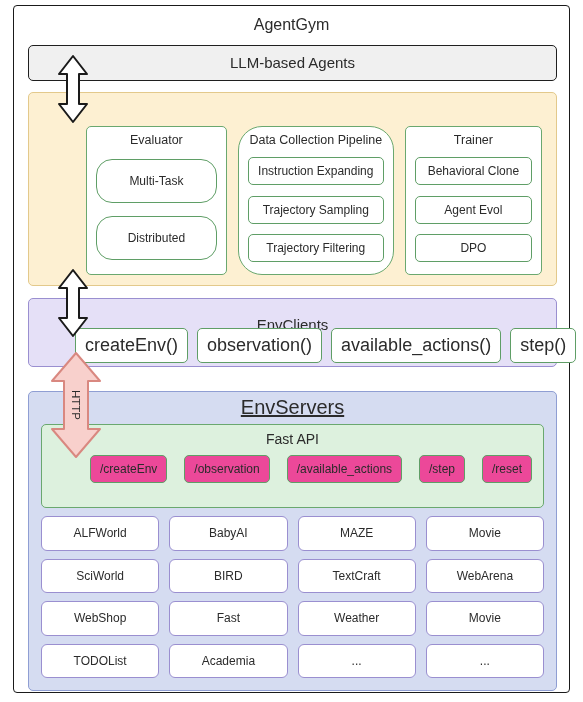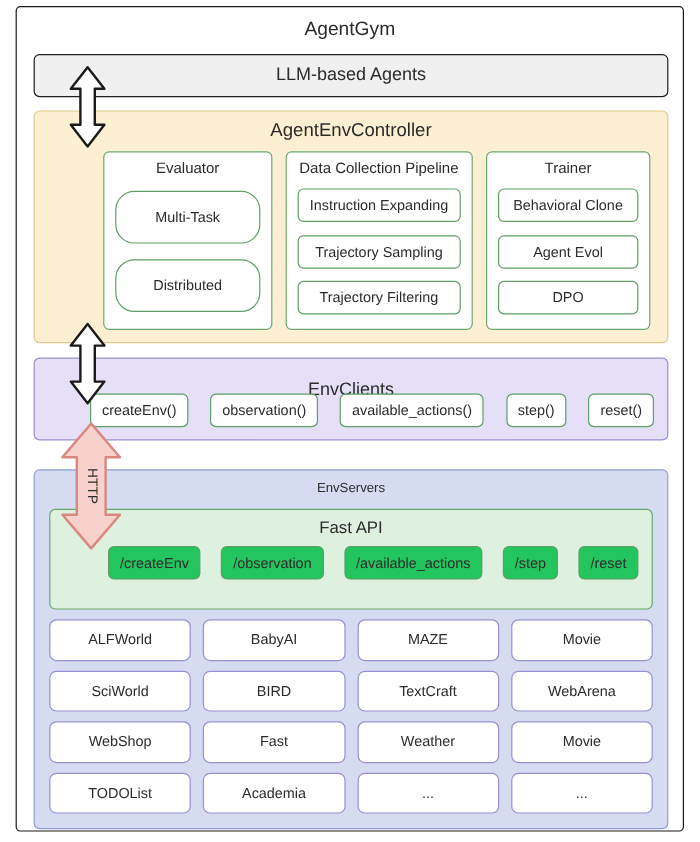--- a/index.html
+++ b/index.html
@@ -84,21 +84,21 @@
   .sub-panel {
     box-sizing: border-box;
     background: #ffffff;
     border: 1.3px solid #6aa86f;
     border-radius: 5px;
     padding: 6px 9px 9px 9px;
     display: flex;
     flex-direction: column;
   }
   .sub-panel.evaluator { flex: 1.03; }
-  .sub-panel.pipeline  { flex: 1.16; }
+  .sub-panel.pipeline  { flex: 1.16; border-radius: 24px; }
   .sub-panel.trainer   { flex: 1.0; }
 
   .sub-title {
     text-align: center;
     font-size: 12.5px;
     color: #2b2b2b;
     margin-bottom: 7px;
   }
   .chip-stack {
     flex: 1;
@@ -138,39 +138,40 @@
     display: flex;
     gap: 9px;
     justify-content: space-between;
     align-items: center;
   }
   .method-chip {
     box-sizing: border-box;
     background: #ffffff;
     border: 1.2px solid #5f9e66;
     border-radius: 5px;
-    font-size: 12px;
+    font-size: 18px;
     color: #2b2b2b;
     padding: 6px 9px;
     white-space: nowrap;
     text-align: center;
   }
 
   
   #env-servers {
     left: 14px;
     top: 385px;
     width: 529px;
     height: 300px;
     background: #d5dcf1;
     border: 1.3px solid #8f9ed3;
   }
   #env-servers > .layer-title {
     line-height: 30px;
-    font-size: 11px;
+    font-size: 20px;
+    text-decoration: underline;
   }
 
   
   #fast-api {
     position: absolute;
     left: 12px;
     top: 32px;
     right: 12px;
     height: 84px;
     box-sizing: border-box;
@@ -187,21 +188,21 @@
     left: 48px;
     right: 11px;
     top: 30px;
     display: flex;
     gap: 9px;
     justify-content: space-between;
     align-items: center;
   }
   .endpoint-chip {
     box-sizing: border-box;
-    background: #22c55e;
+    background: #ec4899;
     border: 1.2px solid #5f9e66;
     border-radius: 5px;
     font-size: 12px;
     color: #2b2b2b;
     padding: 6px 9px;
     white-space: nowrap;
     text-align: center;
   }
 
   
@@ -261,21 +262,20 @@
 
 <div id="agentgym-frame">
 
   <div class="frame-title">AgentGym</div>
 
   <div class="layer" id="llm-agents">
     <div class="layer-title">LLM-based Agents</div>
   </div>
 
   <div class="layer" id="agent-env-controller">
-    <div class="layer-title">AgentEnvController</div>
 
     <div class="controller-cols">
 
       <div class="sub-panel evaluator">
         <div class="sub-title">Evaluator</div>
         <div class="chip-stack">
           <div class="chip tall">Multi-Task</div>
           <div class="chip tall">Distributed</div>
         </div>
       </div>

